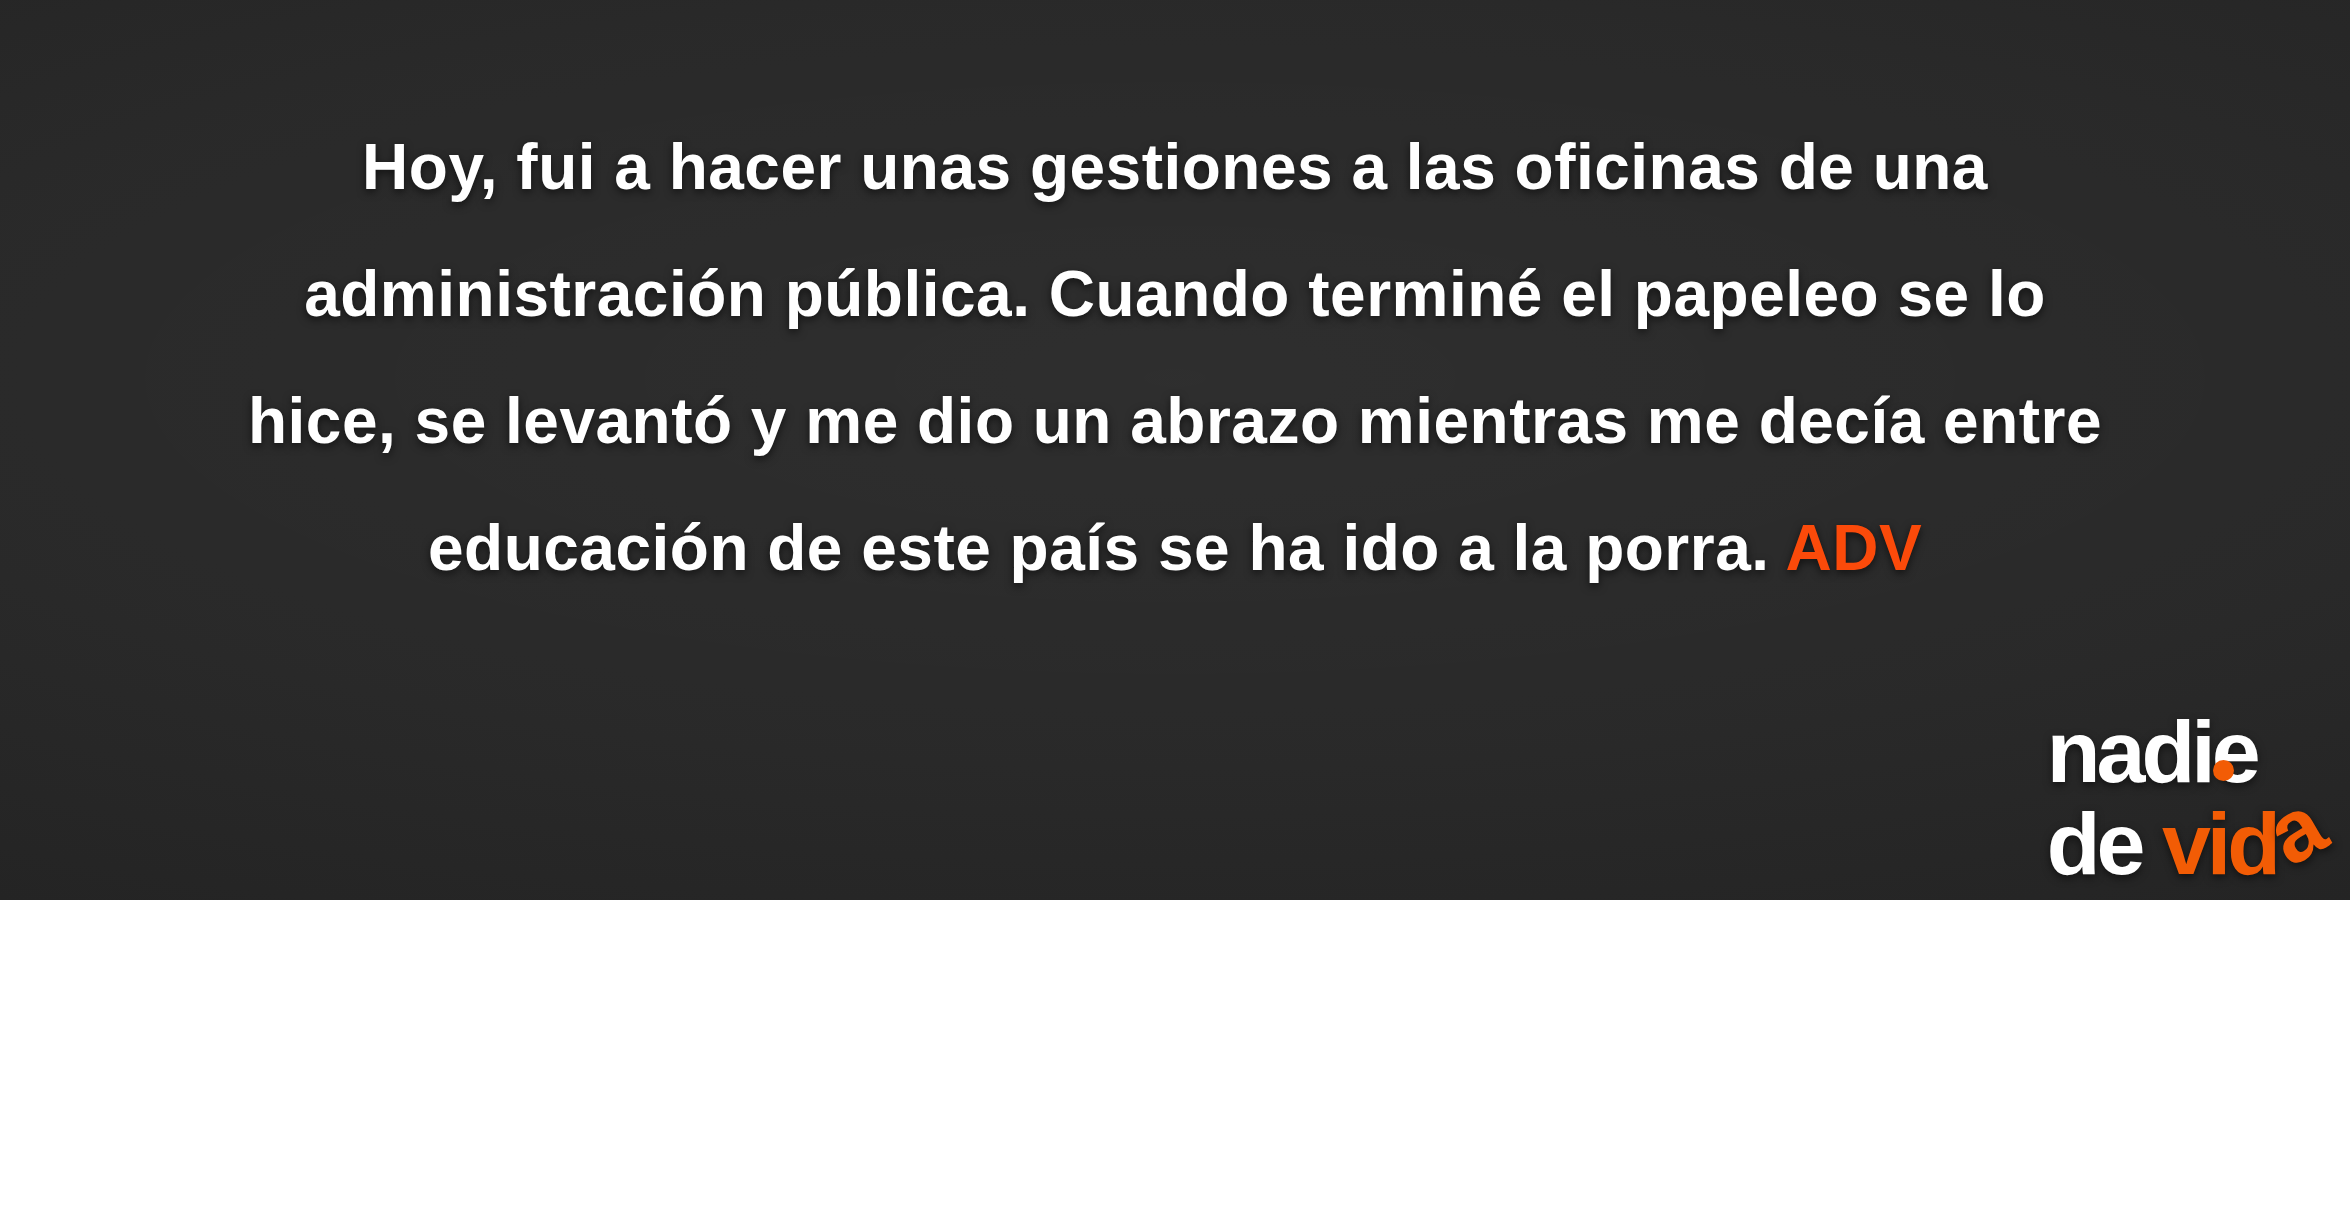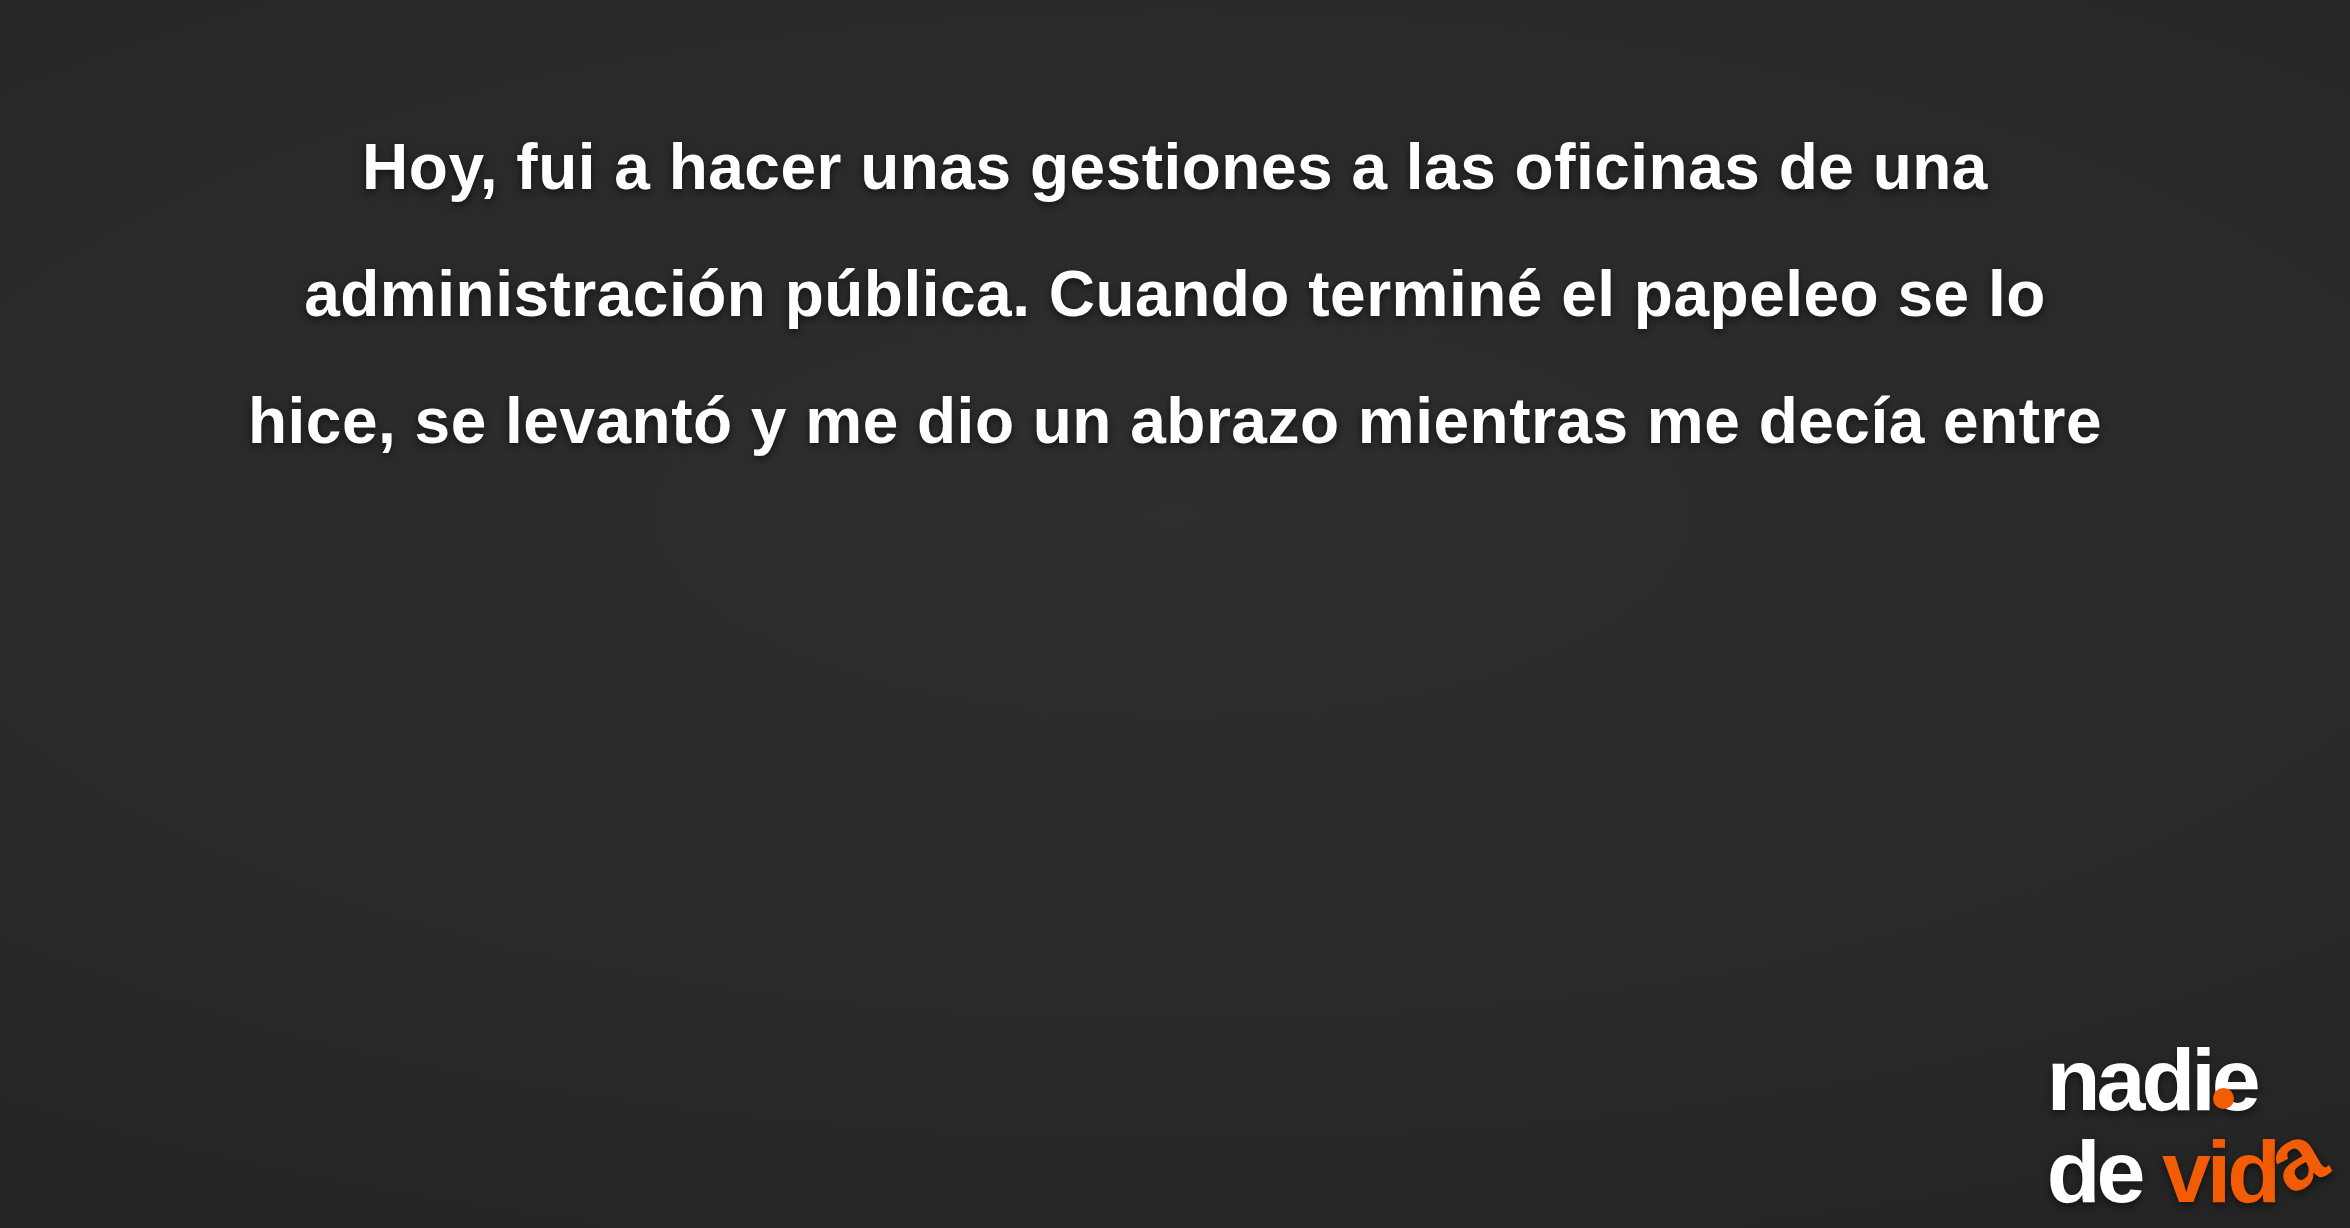--- a/index.html
+++ b/index.html
@@ -10,21 +10,21 @@
   }
   * { margin: 0; padding: 0; box-sizing: border-box; }
   html, body { width: 2350px; height: 1228px; }
   body {
     font-family: "Liberation Sans", sans-serif;
     overflow: hidden;
   }
   .card {
     position: relative;
     width: 2350px;
-    height: 1228px;
+    height: 900px;
     background:
       radial-gradient(ellipse 120% 90% at 50% 42%,
         rgba(255,255,255,0.035) 0%,
         rgba(255,255,255,0.012) 45%,
         rgba(0,0,0,0.18) 100%),
       var(--bg);
     overflow: hidden;
   }
   .post-text {
     position: absolute;
@@ -71,20 +71,21 @@
 </style>
 </head>
 <body>
 
 <div class="card">
 
   <div class="post-text">
     <div class="post-line">Hoy, fui a hacer unas gestiones a las oficinas de una</div>
     <div class="post-line">administración pública. Cuando terminé el papeleo se lo</div>
     <div class="post-line">hice, se levantó y me dio un abrazo mientras me decía entre</div>
+    <div class="post-line"><span>educación de este país se ha ido a la porra. </span><span class="adv-tag">ADV</span></div>
   </div>
 
   <div class="logo">
     <div class="logo-line1">nadie</div>
     <span class="logo-i-dot"></span>
     <div class="logo-line2"><span>de</span><span> </span><span class="logo-word-vida"><span>vid</span><span class="logo-tilted-a">a</span></span></div>
   </div>
 
 </div>
 

